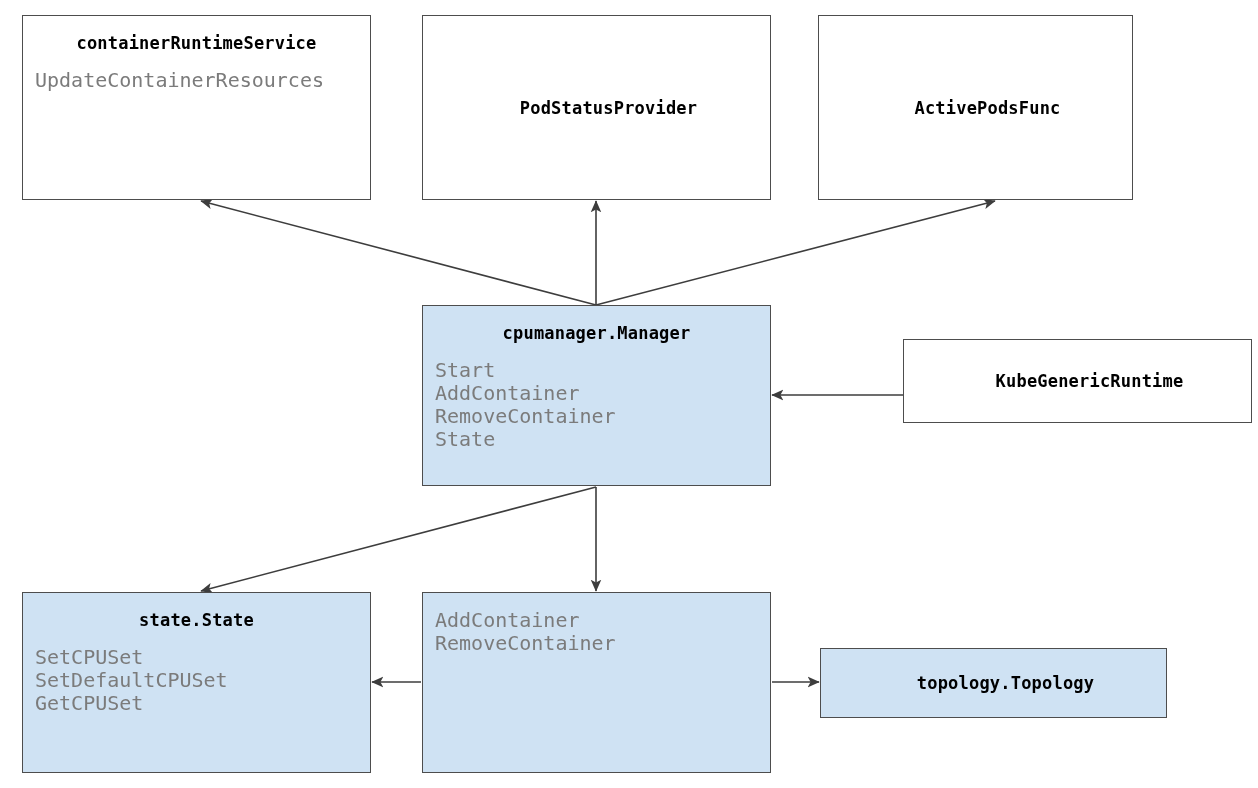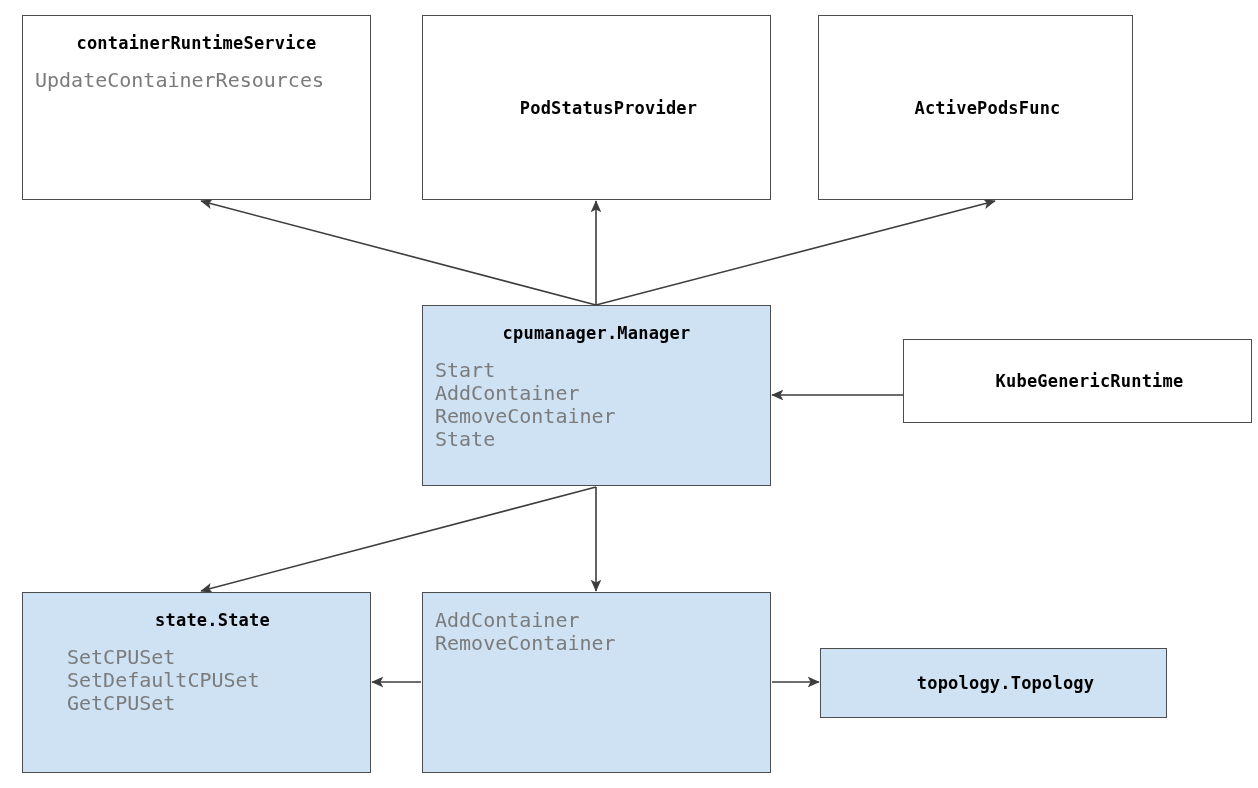--- a/index.html
+++ b/index.html
@@ -109,21 +109,21 @@
         <div class="members">
           <div class="member">Start</div>
           <div class="member">AddContainer</div>
           <div class="member">RemoveContainer</div>
           <div class="member">State</div>
         </div>
       </div>
       <div class="node centered" style="left: 903px; top: 339px; width: 349px; height: 84px;">
         <div class="node-title">KubeGenericRuntime</div>
       </div>
-      <div class="node filled has-members" style="left: 22px; top: 592px; width: 349px; height: 181px; padding-left: 32px;">
+      <div class="node filled has-members" style="left: 22px; top: 592px; width: 349px; height: 181px;">
         <div class="node-title">state.State</div>
         <div class="members">
           <div class="member">SetCPUSet</div>
           <div class="member">SetDefaultCPUSet</div>
           <div class="member">GetCPUSet</div>
         </div>
       </div>
       <div class="node filled has-members" style="left: 422px; top: 592px; width: 349px; height: 181px;">
         <div class="members">
           <div class="member">AddContainer</div>

